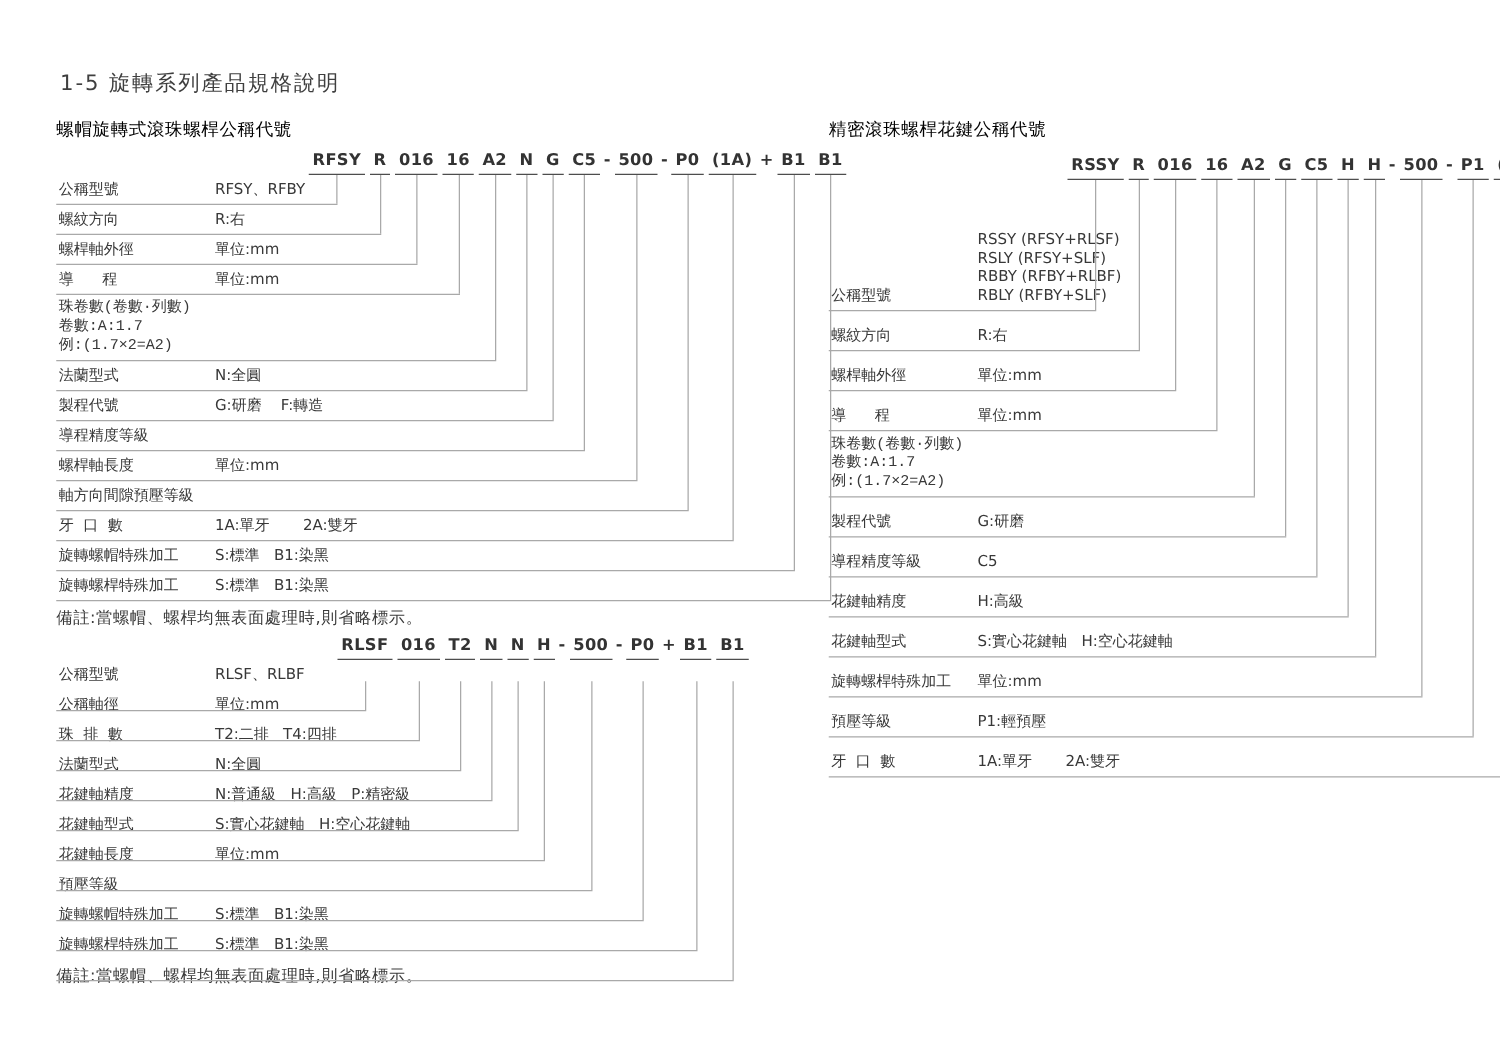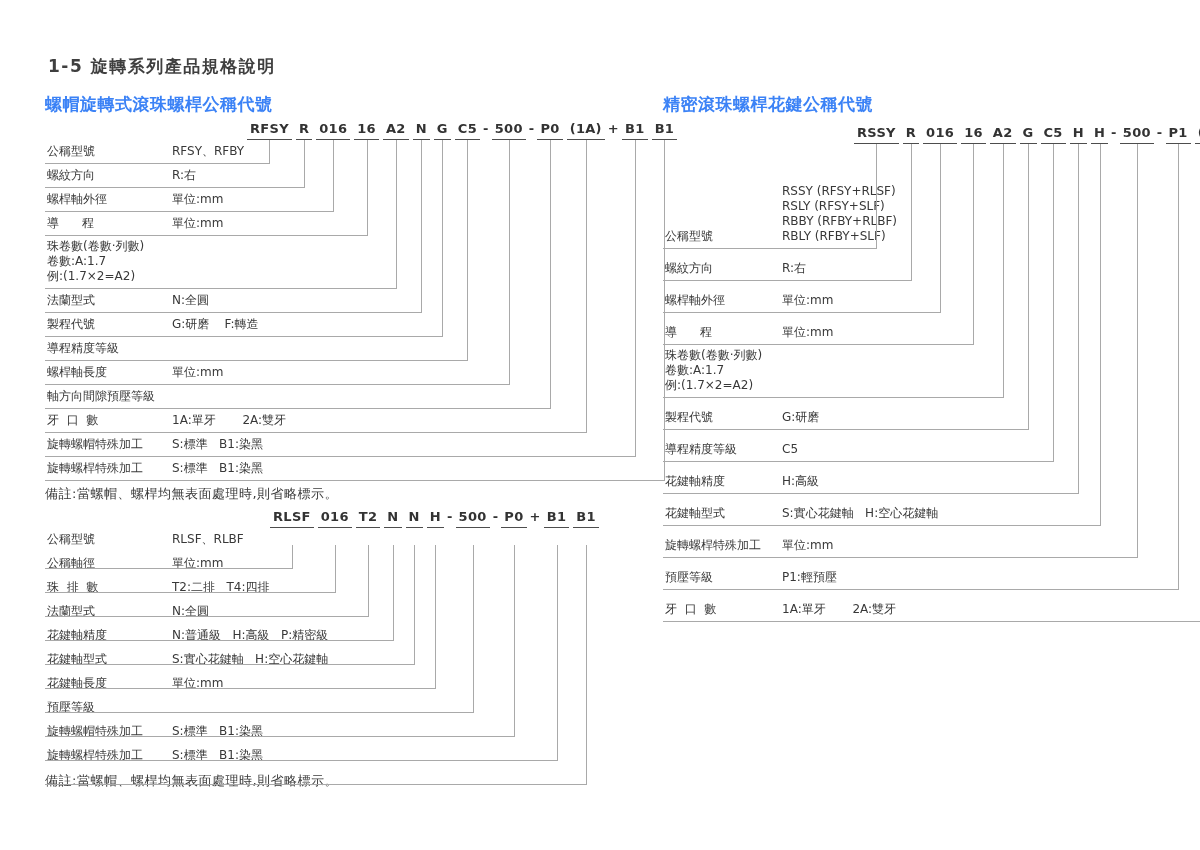--- a/index.html
+++ b/index.html
@@ -3,28 +3,28 @@
 <meta charset="utf-8">
 <style>
   html,body{margin:0;padding:0;background:#e8e8e8;}
   .page{
     position:relative;width:1200px;height:850px;background:#ffffff;
     font-family:"DejaVu Sans",sans-serif;color:#383838;overflow:hidden;
     margin:0 auto;
   }
   .title{
     position:absolute;left:48px;top:55px;margin:0;
-    font-size:17px;font-weight:700;color:#3f3f3f;letter-spacing:1.5px;
+    font-size:17px;font-weight:400;color:#3f3f3f;letter-spacing:1.5px;
   }
   .diagram{position:absolute;}
   .d0{left:45px;top:96px;width:532px;}
   .d1{left:663px;top:96px;width:500px;}
   .d2{left:45px;top:505px;width:512px;}
   .heading{
-    margin:0;font-size:17px;font-weight:700;color:#3b82f6;letter-spacing:0.5px;line-height:17px;
+    margin:0;font-size:14px;font-weight:400;color:#000000;letter-spacing:0.5px;line-height:17px;
   }
   .codeline{display:flex;align-items:baseline;text-align:right;}
   .d0 .codeline{margin:8px 0 0 200px;}
   .d1 .codeline{margin:12px 0 0 189px;}
   .d2 .codeline{margin:4px 0 0 223px;}
   .ctoken{
     font-size:13px;font-weight:700;color:#333333;letter-spacing:0.3px;
     line-height:16px;white-space:pre;
   }
   .ctoken.seg{border-bottom:1px solid #4d4d4d;padding:0 3px 2px 3px;margin:0 2px;}
@@ -36,21 +36,21 @@
     padding-bottom:5px;position:relative;
   }
   .d0 .row{height:24px;}
   .d1 .row{height:32px;}
   .d2 .row{height:24px;}
   .diagram .row.labelblock,.diagram .row.valblock{height:auto;padding-top:3px;}
   .rlabel{
     width:125px;flex:none;font-size:12px;line-height:15px;
     white-space:pre-wrap;padding-left:2px;color:#383838;
   }
-  .row.labelblock .rlabel{width:auto;}
+  .row.labelblock .rlabel{width:auto;font-family:Liberation Mono, monospace;}
   .d1 .rlabel{width:117px;}
   .rvalue{flex:1;font-size:12px;line-height:15px;white-space:pre-wrap;color:#383838;}
   .note{font-size:13px;color:#3a3a3a;margin-top:4px;letter-spacing:0.5px;}
   .hline{position:absolute;height:1px;background:#a9a9a9;}
   .vline{position:absolute;width:1px;background:#a9a9a9;}
 </style>
 </head>
 <body>
 
 <div class="page">

